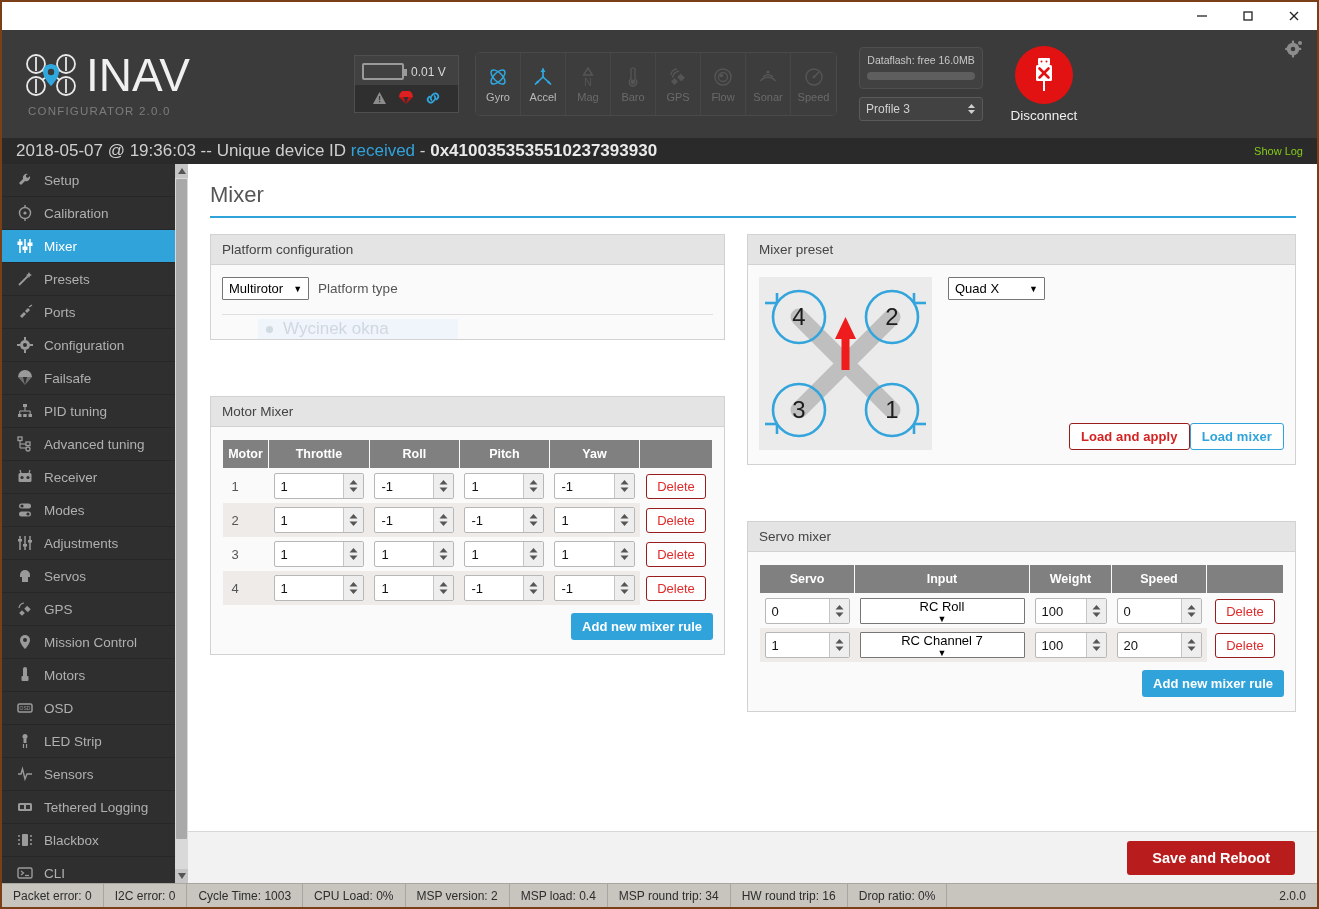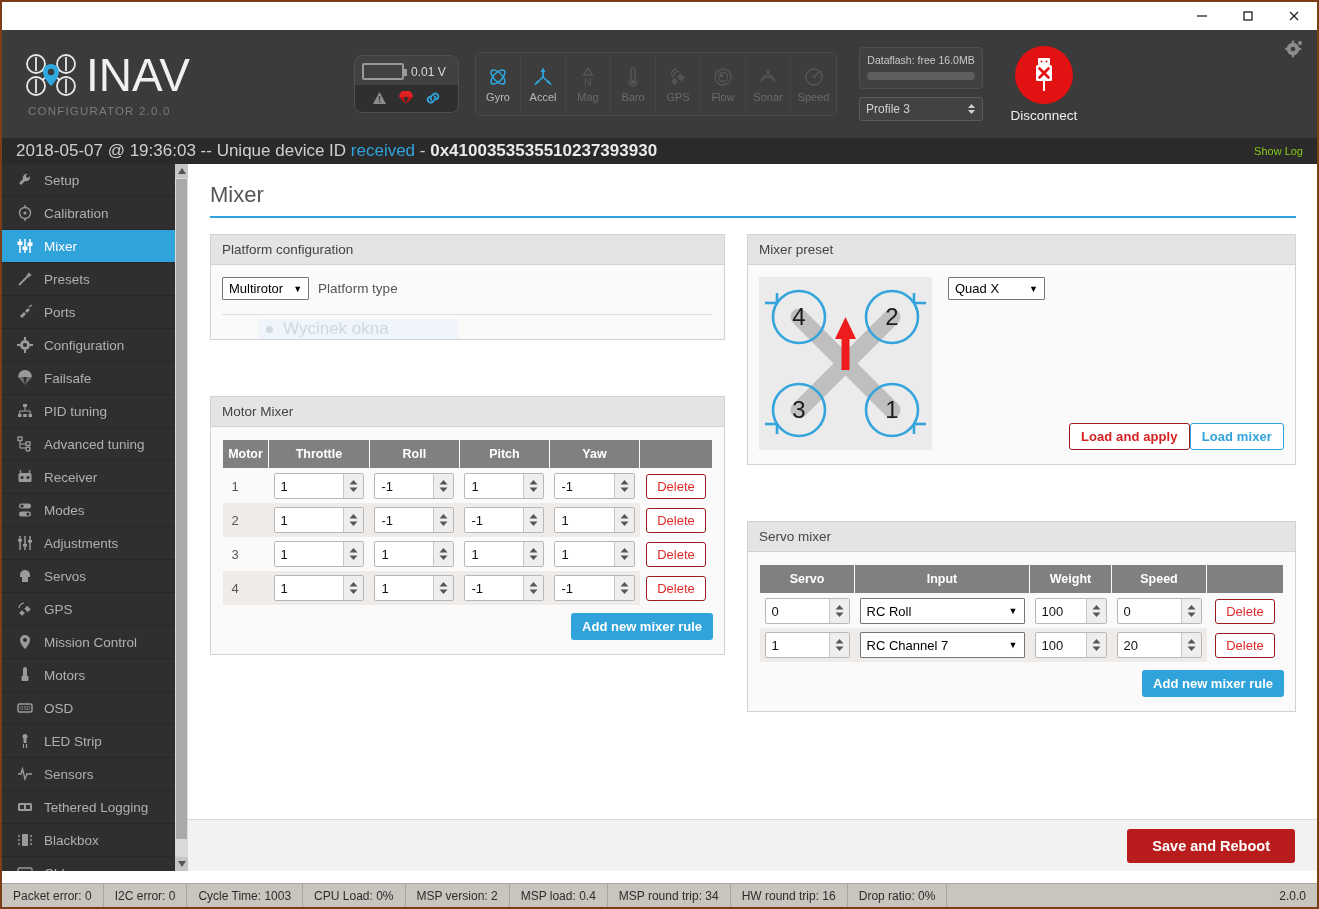--- a/index.html
+++ b/index.html
@@ -31,21 +31,21 @@
   .brand-name {
     color: #f0f0f0; font-size: 46px; font-weight: 300; letter-spacing: 0px;
     line-height: 1; margin-left: 8px;
   }
   .brand-sub {
     color: #7c7c7c; font-size: 11.5px; letter-spacing: 1.2px; margin-top: 7px;
     margin-left: 4px;
   }
 
   .battery-box {
-    width: 105px; border: 1px solid #4f4f4f; border-radius: 8px;
+    width: 105px; border: 1px solid #4f4f4f; border-radius: 0;
     background: #414141; margin-left: 0; overflow: hidden;
   }
   .battery-top { display: flex; align-items: center; padding: 7px 6px 5px 7px; }
   .battery-shell {
     width: 42px; height: 17px; border: 2px solid #9a9a9a; border-radius: 2px;
     position: relative;
   }
   .battery-shell::after {
     content: ""; position: absolute; right: -5px; top: 4px;
     width: 3px; height: 7px; background: #9a9a9a;
@@ -213,21 +213,21 @@
   }
   .num .val { flex: 1; font-size: 13px; color: #111; padding-left: 6px; }
   .num .spin {
     width: 20px; height: 100%; background: #eeeeee; border-left: 1px solid #c6c6c6;
     display: flex; flex-direction: column; align-items: center;
     justify-content: center; gap: 2px;
   }
   .sel-full {
     display: flex; align-items: center; justify-content: space-between;
     border: 1px solid #767676; background: #fff; height: 26px;
-    font-size: 13px; color: #000; padding: 0 6px; border-radius: 1px;
+    font-size: 13px; color: #000; padding: 0 6px; border-radius: 1px; flex-direction: column;
   }
   .btn-del {
     border: 1px solid #9b1c1c; color: #e02b2b; background: #fff;
     border-radius: 3px; font-size: 13px; padding: 4px 10px;
     font-family: "Liberation Sans", sans-serif;
   }
   .add-row { display: flex; justify-content: flex-end; margin-top: 8px; }
   .btn-add {
     background: #31a3db; color: #fff; border: none; border-radius: 3px;
     font-size: 13px; font-weight: bold; padding: 6px 11px;
@@ -242,21 +242,21 @@
   }
   .btn-save {
     background: #b91c1c; color: #fff; border: none; border-radius: 3px;
     font-size: 14.5px; font-weight: bold; padding: 9px 25px;
     font-family: "Liberation Sans", sans-serif;
   }
 
   
   .statusbar {
     height: 24px; background: #c8c5bf; display: flex; align-items: stretch;
-    font-size: 12px; color: #2d2d2d; flex: none; border-top: 1px solid #a9a6a1; margin-top: 12px;
+    font-size: 12px; color: #2d2d2d; flex: none; border-top: 1px solid #a9a6a1;
   }
   .status-cell {
     padding: 0 11px; display: flex; align-items: center;
     border-right: 1px solid #a9a6a1;
   }
   .status-spacer { flex: 1; }
   .status-ver { padding: 0 11px; display: flex; align-items: center; }
 </style>
 </head>
 <body>

